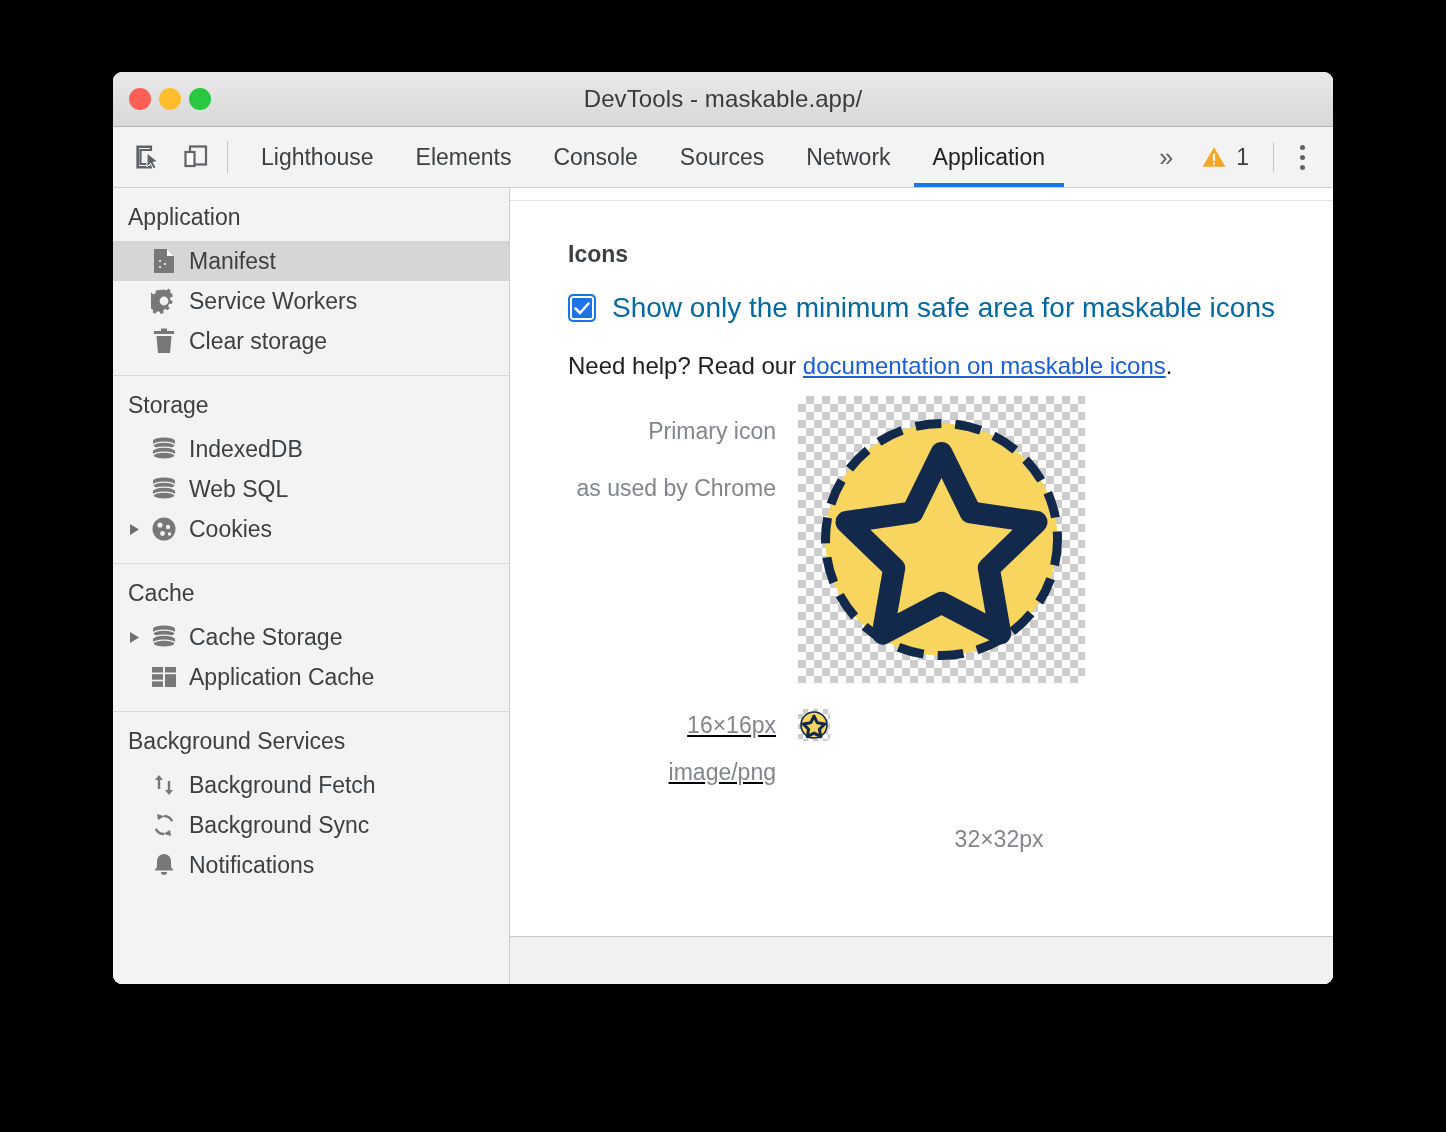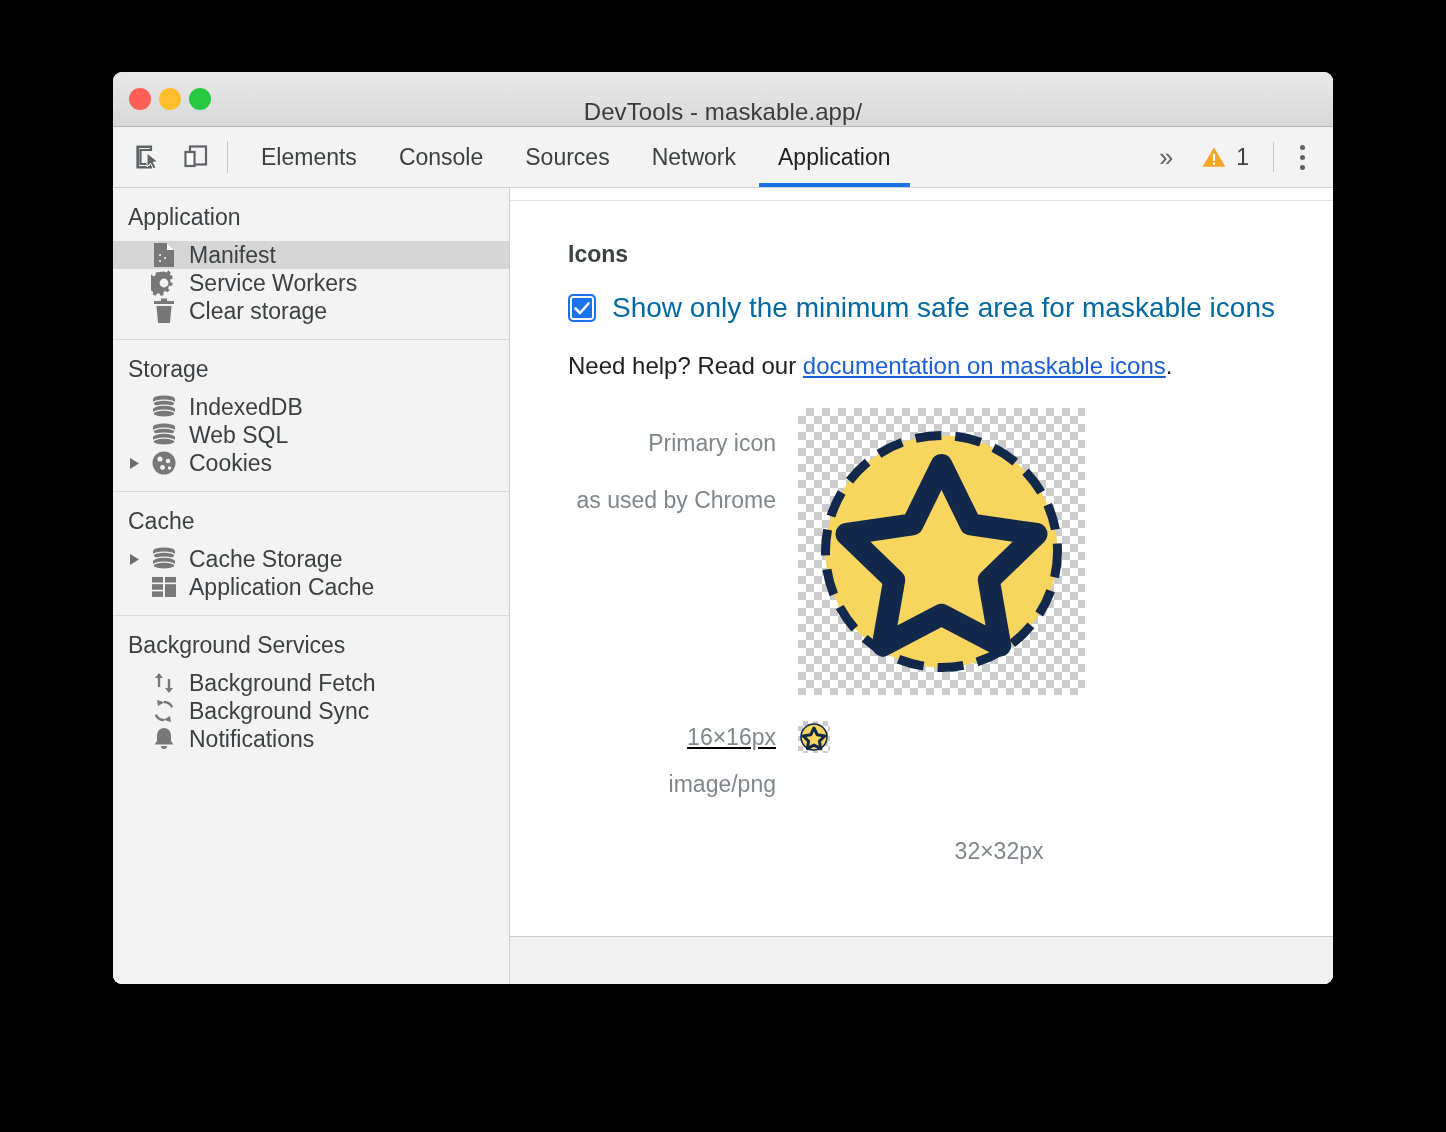--- a/index.html
+++ b/index.html
@@ -24,21 +24,21 @@
     box-shadow: 0 10px 40px rgba(0,0,0,0.55);
   }
 
   
   #titlebar {
     position: relative;
     height: 54px;
     background: linear-gradient(to bottom, #e9e9e9 0%, #d8d8d8 100%);
     border-bottom: 1px solid #b4b4b4;
     display: flex;
-    align-items: flex-end;
+    align-items: center;
   }
   .traffic-lights {
     position: absolute;
     left: 16px;
     top: 0;
     height: 54px;
     display: flex;
     align-items: center;
     gap: 8px;
   }
@@ -177,21 +177,21 @@
     margin: 6px 0 0 0;
   }
   .sb-header {
     font-size: 23px;
     color: #3c4043;
     padding: 16px 0 10px 15px;
   }
   .sb-item {
     display: flex;
     align-items: center;
-    height: 28px;
+    height: 40px;
     padding-left: 28px;
     font-size: 23px;
     color: #3c4043;
     cursor: default;
     box-sizing: border-box;
   }
   .sb-item.selected { background: #d6d6d6; }
   .sb-arrow {
     width: 20px;
     flex: 0 0 20px;
@@ -263,21 +263,21 @@
   }
   .cb svg { display: block; }
   .cb-label {
     font-size: 28px;
     color: #0369a1;
     cursor: default;
   }
   .help-row {
     font-size: 24px;
     color: #202124;
-    margin-bottom: 28px;
+    margin-bottom: 16px;
   }
   .help-link {
     color: #1a5ed8;
     text-decoration: underline;
     cursor: default;
   }
 
   
   .icon-row {
     display: flex;
@@ -337,21 +337,21 @@
     color: #80868b;
     font-size: 23px;
   }
   .chk16 { width: 32px; height: 32px; position: relative; }
   .chk32 { width: 62px; height: 62px; position: relative; }
   .chk16 svg, .chk32 svg { position: absolute; left: 0; top: 0; }
   .chk16 { background-size: 10px 10px;
     background-position: 0 0, 0 5px, 5px -5px, -5px 0px; }
   .chk32 { background-size: 14px 14px;
     background-position: 0 0, 0 7px, 7px -7px, -7px 0px; }
-  .mime-line { margin-top: 18px; margin-bottom: 6px; }
+  .mime-line { margin-top: 18px; margin-bottom: 6px; text-decoration: underline; }
 </style>
 </head>
 <body>
 
 <div id="window">
 
   <div id="titlebar">
     <div class="traffic-lights">
       <span class="tl tl-close"></span>
       <span class="tl tl-min"></span>
@@ -372,20 +372,23 @@
       <div class="tool-btn">
         <svg width="26" height="26" viewBox="0 0 26 26">
           <rect x="7" y="2.5" width="16" height="18" fill="none" stroke="#5f6368" stroke-width="2.2"></rect>
           <rect x="2.5" y="8" width="9" height="14" fill="#ffffff" stroke="#5f6368" stroke-width="2.2"></rect>
         </svg>
       </div>
     </div>
     <div class="tb-sep"></div>
 
     <div class="tabs">
+      <div class="tab">
+        <span>Lighthouse</span>
+      </div>
       <div class="tab">
         <span>Elements</span>
       </div>
       <div class="tab">
         <span>Console</span>
       </div>
       <div class="tab">
         <span>Sources</span>
       </div>
       <div class="tab">

